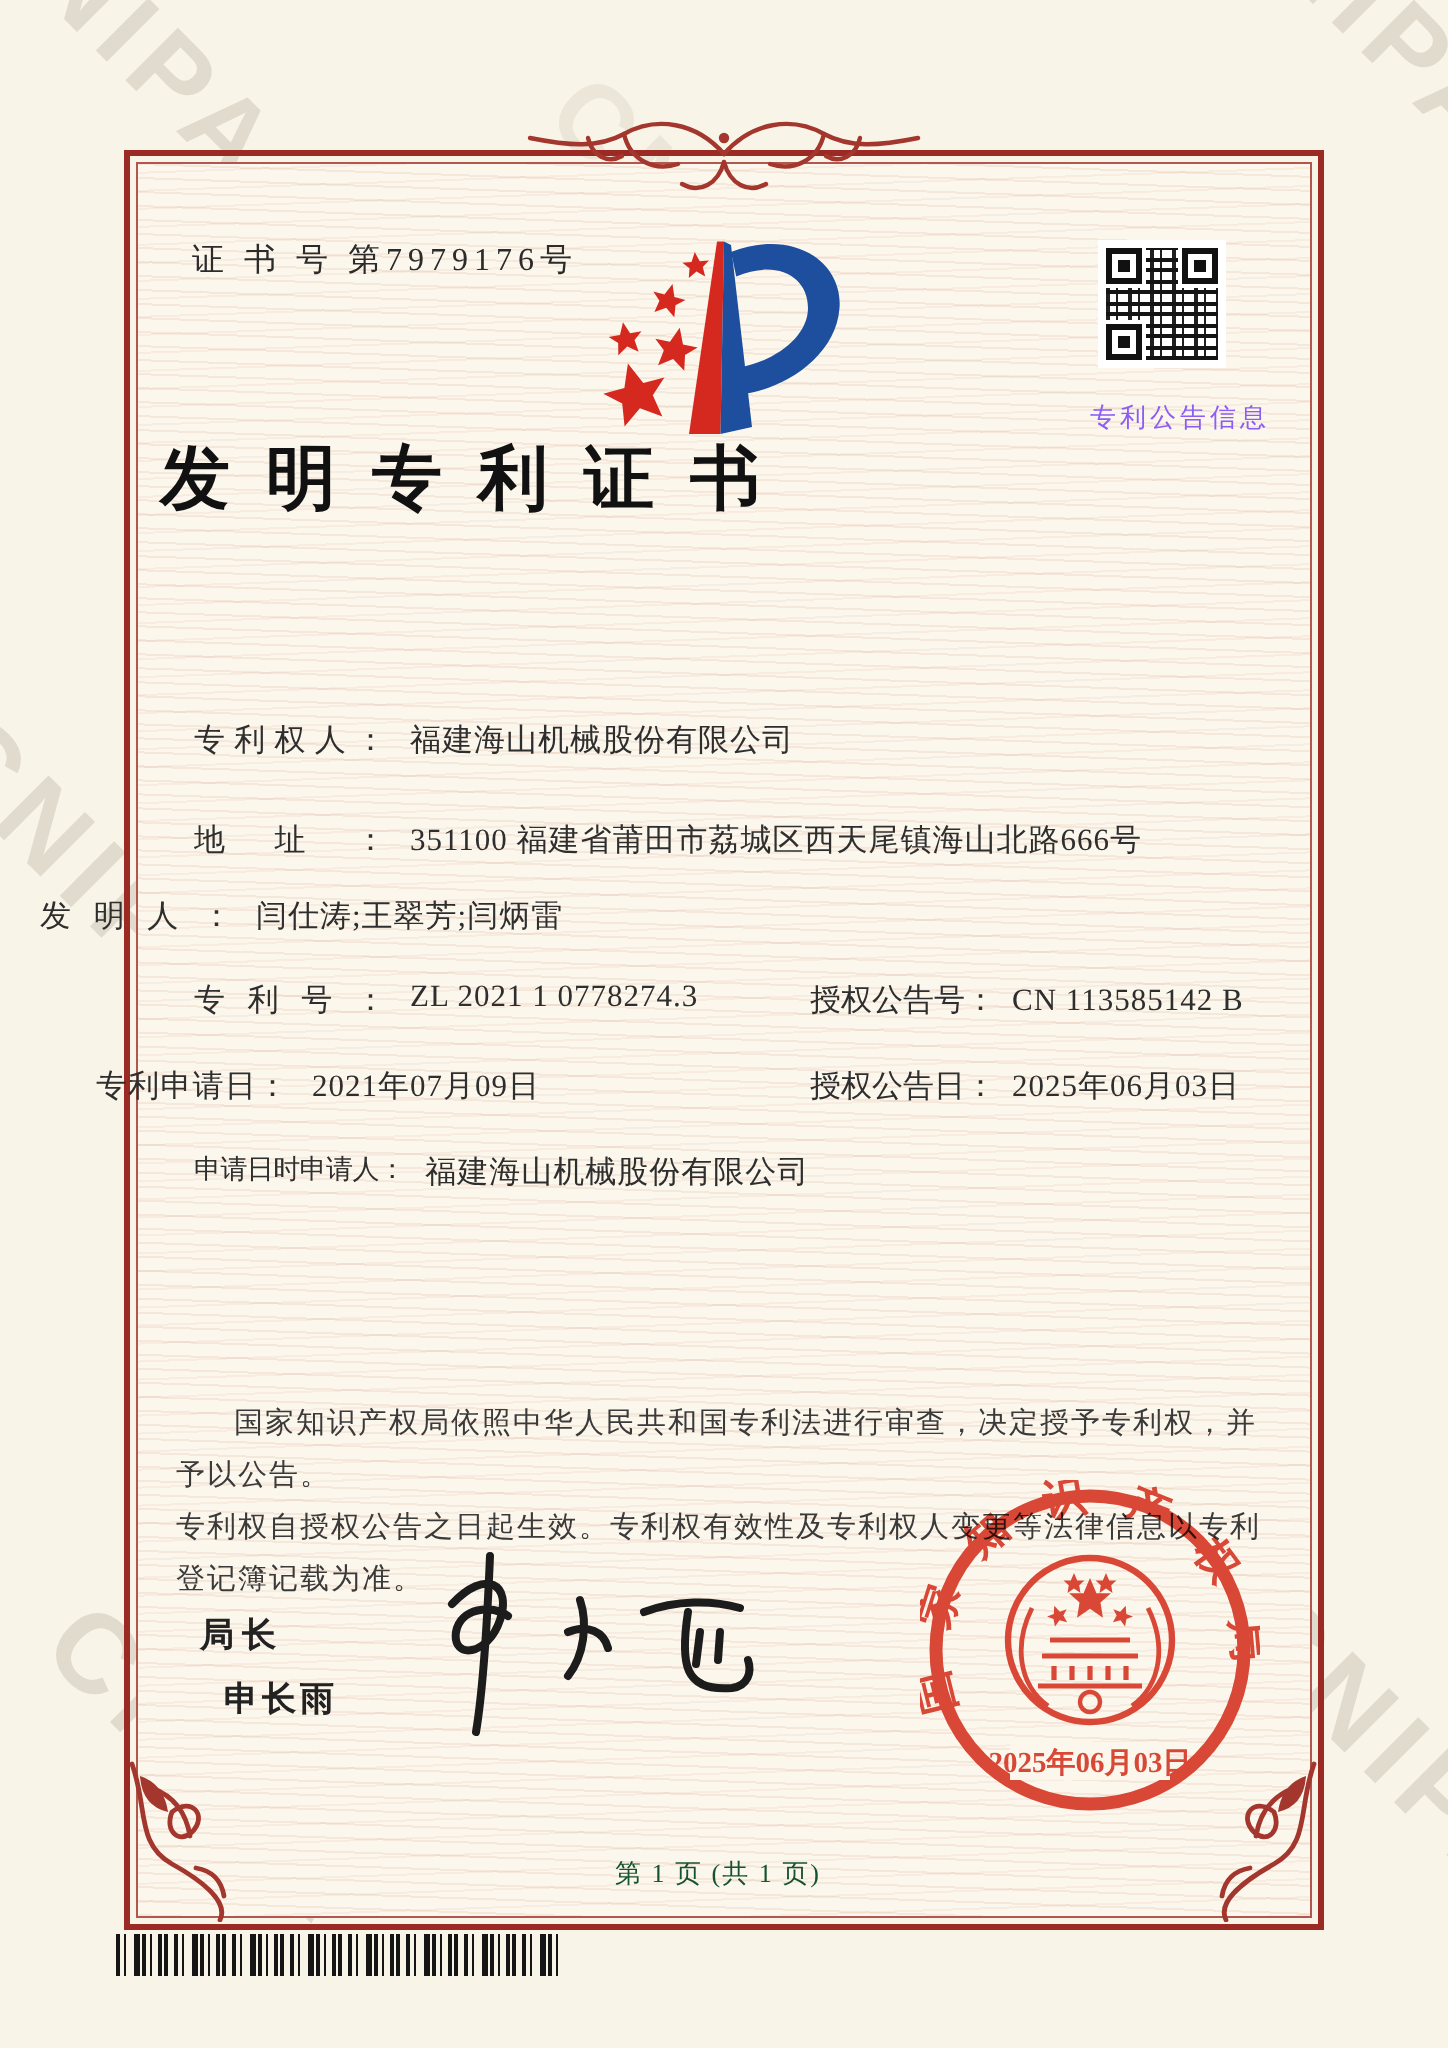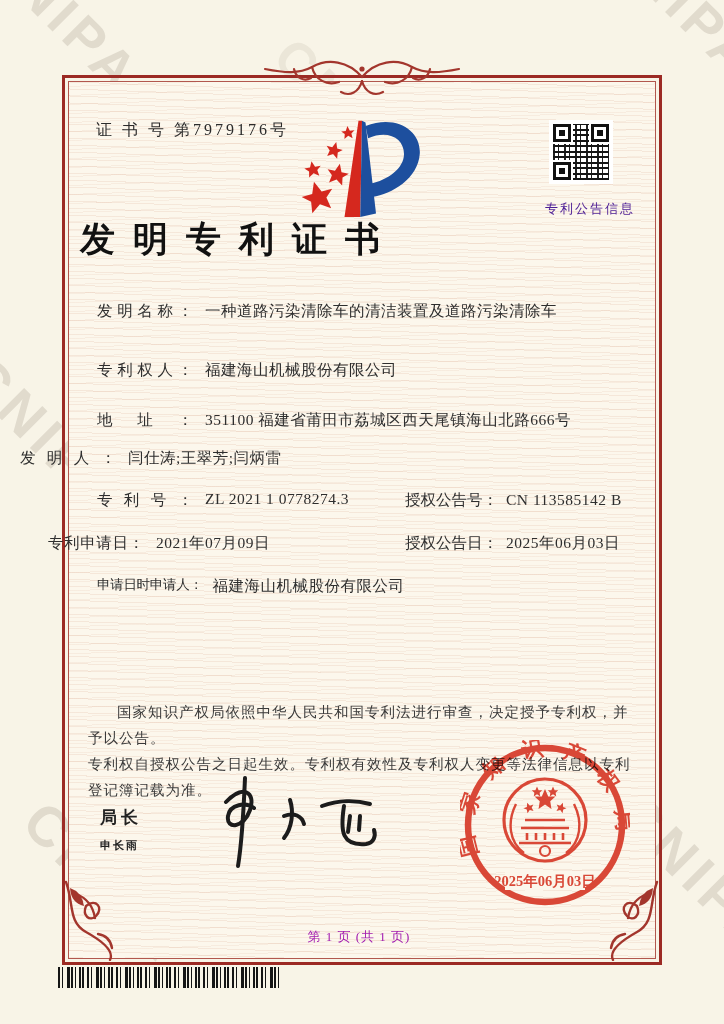--- a/index.html
+++ b/index.html
@@ -34,21 +34,21 @@
 
   .logo{position:absolute;left:292px;top:112px;}
   .qr{position:absolute;left:553px;top:124px;width:56px;height:56px;background:#fff;
       box-shadow:0 0 0 4px #fff;
       background-image:
         repeating-linear-gradient(90deg, rgba(20,20,20,.95) 0 2px, rgba(0,0,0,0) 2px 5px, rgba(20,20,20,.95) 5px 6px, rgba(0,0,0,0) 6px 11px),
         repeating-linear-gradient(0deg, #141414 0 2px, #fff 2px 5px, #141414 5px 7px, #fff 7px 11px);}
   .qfinder{position:absolute;width:12px;height:12px;border:3px solid #111;background:#fff;box-shadow:0 0 0 2px #fff;}
   .qfinder::after{content:"";position:absolute;left:3px;top:3px;width:6px;height:6px;background:#111;}
   .qf-tl{left:0;top:0;} .qf-tr{right:0;top:0;} .qf-bl{left:0;bottom:0;}
-  .qr-caption{position:absolute;left:540px;top:200px;width:100px;text-align:center;font-size:13px;letter-spacing:2px;color:#4c1d95;}
+  .qr-caption{position:absolute;left:540px;top:200px;width:100px;text-align:center;font-size:13px;letter-spacing:2px;color:#8b5cf6;}
 
   .title{position:absolute;left:62px;top:216px;width:594px;text-align:left;font-size:35px;font-weight:bold;
          letter-spacing:18px;text-indent:18px;color:#111;}
 
   .row{position:absolute;left:0;width:724px;padding-left:97px;box-sizing:border-box;font-size:15.5px;color:#2e2e2e;}
   .flabel{display:inline-block;width:96px;text-align:justify;text-align-last:justify;vertical-align:top;}
   .fvalue{display:inline-block;margin-left:12px;letter-spacing:.5px;}
   .rcol{position:absolute;left:405px;top:0;}
   .rlabel{display:inline-block;}
   .rvalue{display:inline-block;margin-left:8px;letter-spacing:.5px;}
@@ -56,27 +56,27 @@
   .row.small .fvalue{margin-left:10px;}
   .r1{top:301px;} .r2{top:360px;} .r3{top:410px;} .r4{top:448px;padding-left:20px;} .r5{top:490px;} .r6{top:533px;padding-left:48px;}
   .r7{top:576px;} .r8{top:626px;}
 
   .statement{position:absolute;left:88px;top:699px;width:548px;font-size:14.5px;line-height:26px;
              letter-spacing:1px;color:#3a3a3a;}
   .statement .l1{text-indent:2em;}
 
   .signer-title{position:absolute;left:100px;top:806px;font-size:17px;letter-spacing:4px;
                 font-family:"Liberation Sans","DejaVu Sans",sans-serif;font-weight:bold;color:#222;}
-  .signer-name{position:absolute;left:100px;top:838px;font-size:11px;letter-spacing:2px;
+  .signer-name{position:absolute;left:112px;top:838px;font-size:17px;letter-spacing:2px;
                font-family:Liberation Mono, monospace;font-weight:bold;color:#222;}
   .signature{position:absolute;left:198px;top:772px;}
 
   .seal{position:absolute;left:460px;top:740px;opacity:.93;mix-blend-mode:multiply;}
 
-  .footer{position:absolute;left:62px;top:928px;width:594px;text-align:center;font-size:13px;letter-spacing:1px;color:#a21caf;}
+  .footer{position:absolute;left:62px;top:928px;width:594px;text-align:center;font-size:13px;letter-spacing:1px;color:#14532d;}
 
   .barcode{position:absolute;left:58px;top:967px;width:224px;height:21px;
       background:repeating-linear-gradient(90deg,
         #151515 0 2px, rgba(0,0,0,0) 2px 4px,
         #151515 4px 5px, rgba(0,0,0,0) 5px 9px,
         #151515 9px 12px, rgba(0,0,0,0) 12px 13px,
         #151515 13px 15px, rgba(0,0,0,0) 15px 17px,
         #151515 17px 18px, rgba(0,0,0,0) 18px 21px,
         #151515 21px 23px, rgba(0,0,0,0) 23px 24px,
         #151515 24px 26px, rgba(0,0,0,0) 26px 29px);}
@@ -156,23 +156,20 @@
 
     <div class="qr">
       <div class="qfinder qf-tl"></div>
       <div class="qfinder qf-tr"></div>
       <div class="qfinder qf-bl"></div>
     </div>
     <div class="qr-caption">专利公告信息</div>
 
     <div class="title">发明专利证书</div>
 
-    <div class="row r1">
-      <span class="flabel">发明名称：</span><span class="fvalue">一种道路污染清除车的清洁装置及道路污染清除车</span>
-    </div>
     <div class="row r2">
       <span class="flabel">专利权人：</span><span class="fvalue">福建海山机械股份有限公司</span>
     </div>
     <div class="row r3">
       <span class="flabel">地址：</span><span class="fvalue">351100 福建省莆田市荔城区西天尾镇海山北路666号</span>
     </div>
     <div class="row r4">
       <span class="flabel">发明人：</span><span class="fvalue">闫仕涛;王翠芳;闫炳雷</span>
     </div>
     <div class="row r5">

